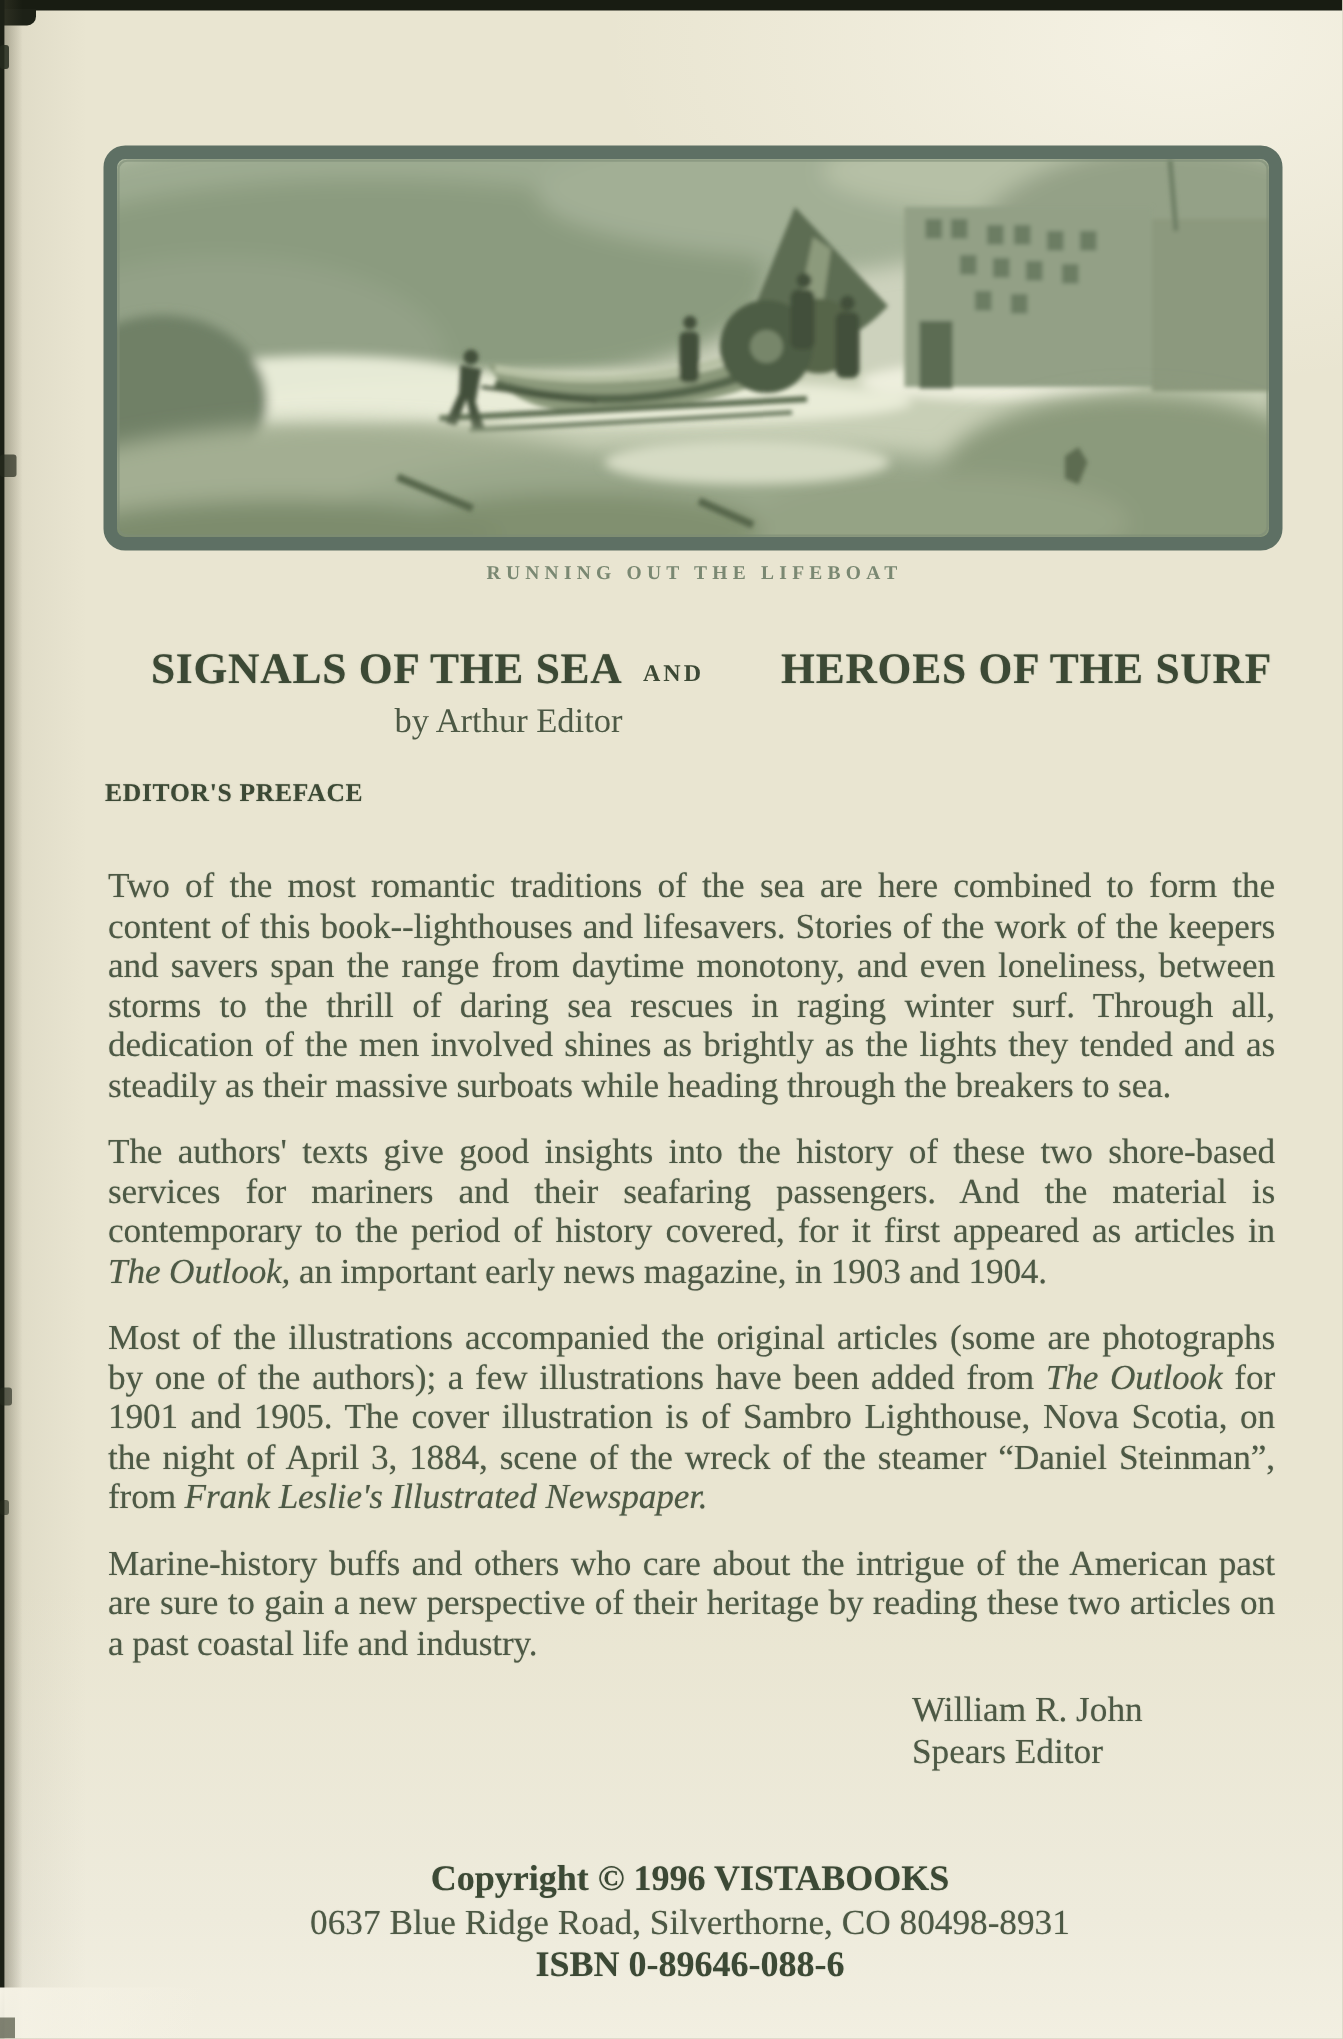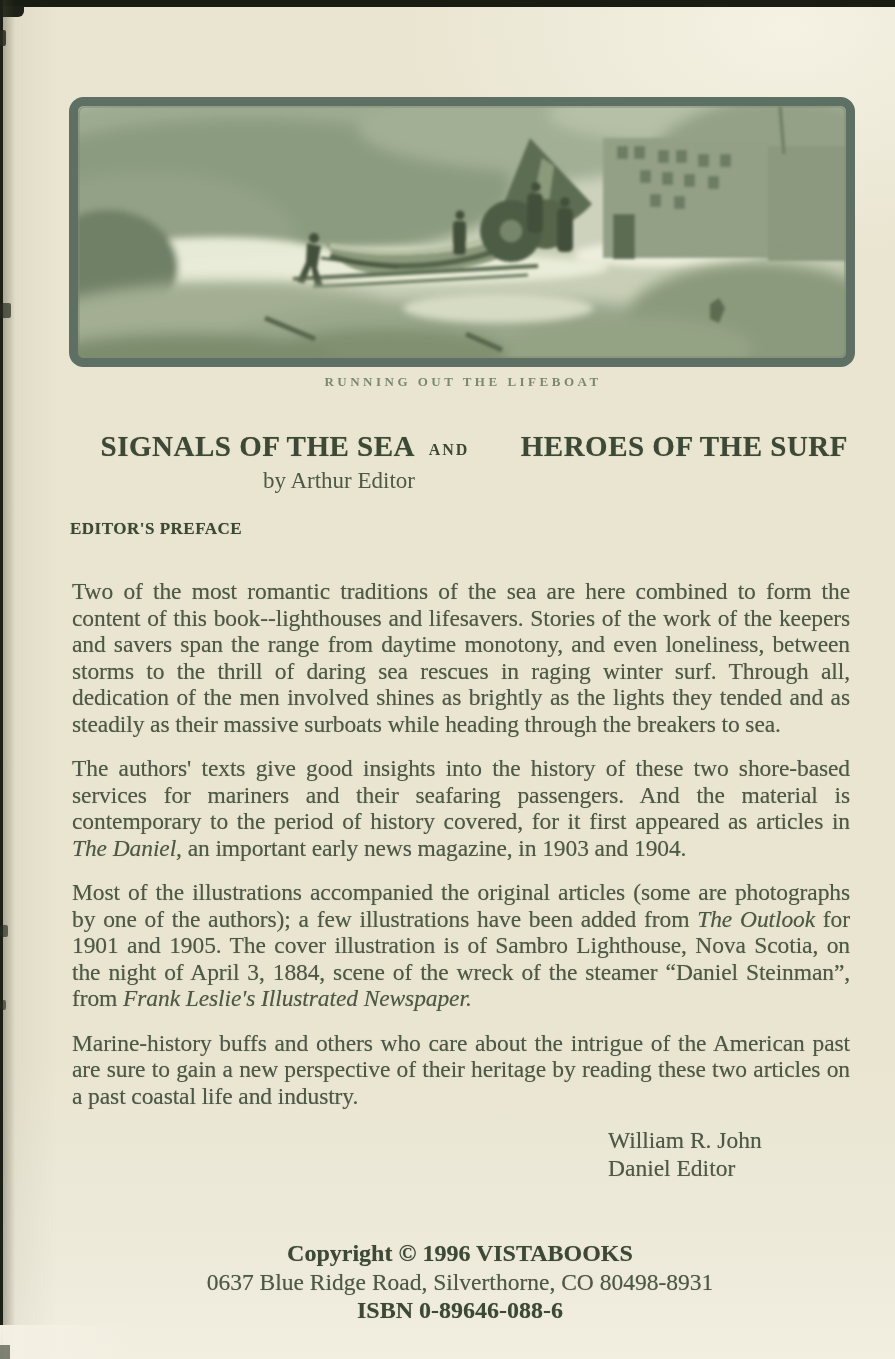--- a/index.html
+++ b/index.html
@@ -216,28 +216,28 @@
     <div class="conjunction">AND</div>
     <div class="title-col">
       <div class="book-title">HEROES OF THE SURF</div>
     </div>
   </div>
 
   <div class="section-heading">EDITOR'S PREFACE</div>
 
   <div class="preface">
       <p><span>Two of the most romantic traditions of the sea are here combined to form the content of this book--lighthouses and lifesavers. Stories of the work of the keepers and savers span the range from daytime monotony, and even loneliness, between storms to the thrill of daring sea rescues in raging winter surf. Through all, dedication of the men involved shines as brightly as the lights they tended and as steadily as their massive surboats while heading through the breakers to sea.</span></p>
-      <p><span>The authors' texts give good insights into the history of these two shore-based services for mariners and their seafaring passengers. And the material is contemporary to the period of history covered, for it first appeared as articles in </span><em>The Daniel,</em><span> an important early news magazine, in 1903 and 1904.</span></p>
+      <p><span>The authors' texts give good insights into the history of these two shore-based services for mariners and their seafaring passengers. And the material is contemporary to the period of history covered, for it first appeared as articles in </span><em>The Outlook,</em><span> an important early news magazine, in 1903 and 1904.</span></p>
       <p><span>Most of the illustrations accompanied the original articles (some are photographs by one of the authors); a few illustrations have been added from </span><em>The Outlook</em><span> for 1901 and 1905. The cover illustration is of Sambro Lighthouse, Nova Scotia, on the night of April 3, 1884, scene of the wreck of the steamer “Daniel Steinman”, from </span><em>Frank Leslie's Illustrated Newspaper.</em></p>
       <p><span>Marine-history buffs and others who care about the intrigue of the American past are sure to gain a new perspective of their heritage by reading these two articles on a past coastal life and industry.</span></p>
     </div>
 
   <div class="signature">
     <div>William R. John</div>
-    <div>Daniel Editor</div>
+    <div>Spears Editor</div>
   </div>
 
   <div class="imprint">
     <div class="bold">Copyright © 1996 VISTABOOKS</div>
     <div class="addr">0637 Blue Ridge Road, Silverthorne, CO 80498-8931</div>
     <div class="bold">ISBN 0-89646-088-6</div>
   </div>
 
 </div>
 

